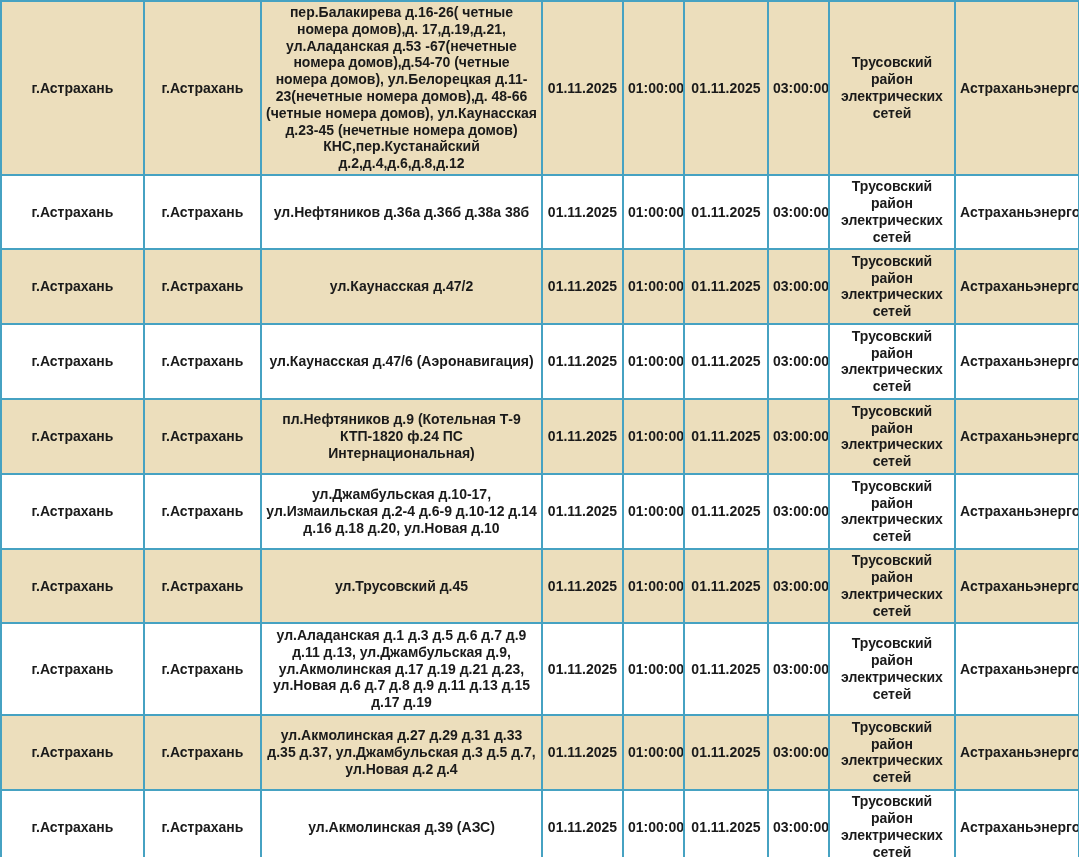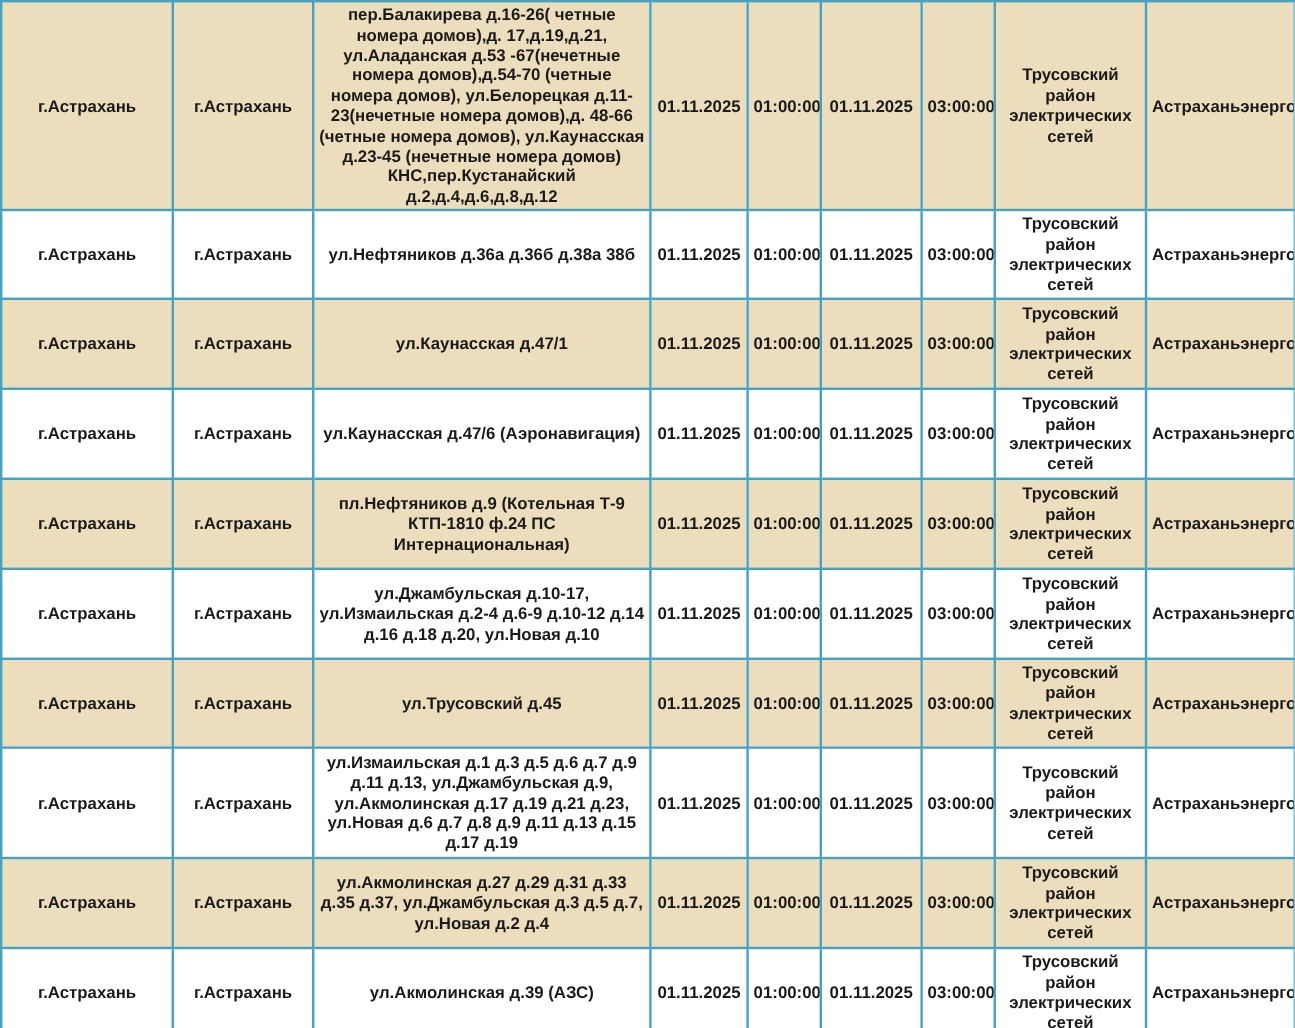--- a/index.html
+++ b/index.html
@@ -72,21 +72,21 @@
         <td>01.11.2025</td>
         <td>01:00:00</td>
         <td>01.11.2025</td>
         <td>03:00:00</td>
         <td>Трусовский район электрических сетей</td>
         <td>Астраханьэнерго</td>
       </tr>
       <tr class="band" style="height:75px">
         <td>г.Астрахань</td>
         <td>г.Астрахань</td>
-        <td class="addr">ул.Каунасская д.47/1</td>
+        <td class="addr">ул.Каунасская д.47/2</td>
         <td>01.11.2025</td>
         <td>01:00:00</td>
         <td>01.11.2025</td>
         <td>03:00:00</td>
         <td>Трусовский район электрических сетей</td>
         <td>Астраханьэнерго</td>
       </tr>
       <tr style="height:75px">
         <td>г.Астрахань</td>
         <td>г.Астрахань</td>
@@ -94,21 +94,21 @@
         <td>01.11.2025</td>
         <td>01:00:00</td>
         <td>01.11.2025</td>
         <td>03:00:00</td>
         <td>Трусовский район электрических сетей</td>
         <td>Астраханьэнерго</td>
       </tr>
       <tr class="band" style="height:75px">
         <td>г.Астрахань</td>
         <td>г.Астрахань</td>
-        <td class="addr">пл.Нефтяников д.9 (Котельная Т-9 КТП-1810 ф.24 ПС Интернациональная)</td>
+        <td class="addr">пл.Нефтяников д.9 (Котельная Т-9 КТП-1820 ф.24 ПС Интернациональная)</td>
         <td>01.11.2025</td>
         <td>01:00:00</td>
         <td>01.11.2025</td>
         <td>03:00:00</td>
         <td>Трусовский район электрических сетей</td>
         <td>Астраханьэнерго</td>
       </tr>
       <tr style="height:75px">
         <td>г.Астрахань</td>
         <td>г.Астрахань</td>
@@ -127,21 +127,21 @@
         <td>01.11.2025</td>
         <td>01:00:00</td>
         <td>01.11.2025</td>
         <td>03:00:00</td>
         <td>Трусовский район электрических сетей</td>
         <td>Астраханьэнерго</td>
       </tr>
       <tr style="height:92px">
         <td>г.Астрахань</td>
         <td>г.Астрахань</td>
-        <td class="addr">ул.Измаильская д.1 д.3 д.5 д.6 д.7 д.9 д.11 д.13, ул.Джамбульская д.9, ул.Акмолинская д.17 д.19 д.21 д.23, ул.Новая д.6 д.7 д.8 д.9 д.11 д.13 д.15 д.17 д.19</td>
+        <td class="addr">ул.Аладанская д.1 д.3 д.5 д.6 д.7 д.9 д.11 д.13, ул.Джамбульская д.9, ул.Акмолинская д.17 д.19 д.21 д.23, ул.Новая д.6 д.7 д.8 д.9 д.11 д.13 д.15 д.17 д.19</td>
         <td>01.11.2025</td>
         <td>01:00:00</td>
         <td>01.11.2025</td>
         <td>03:00:00</td>
         <td>Трусовский район электрических сетей</td>
         <td>Астраханьэнерго</td>
       </tr>
       <tr class="band" style="height:75px">
         <td>г.Астрахань</td>
         <td>г.Астрахань</td>

